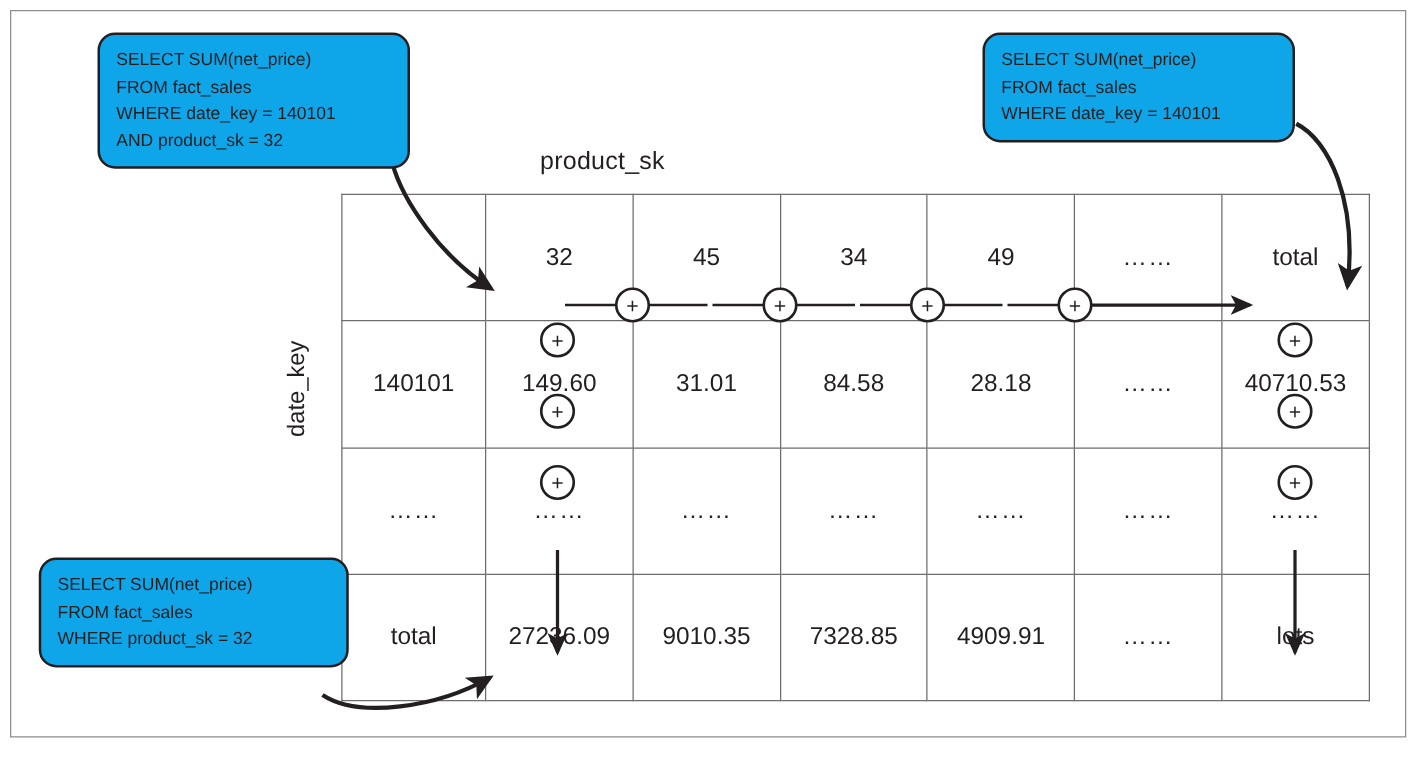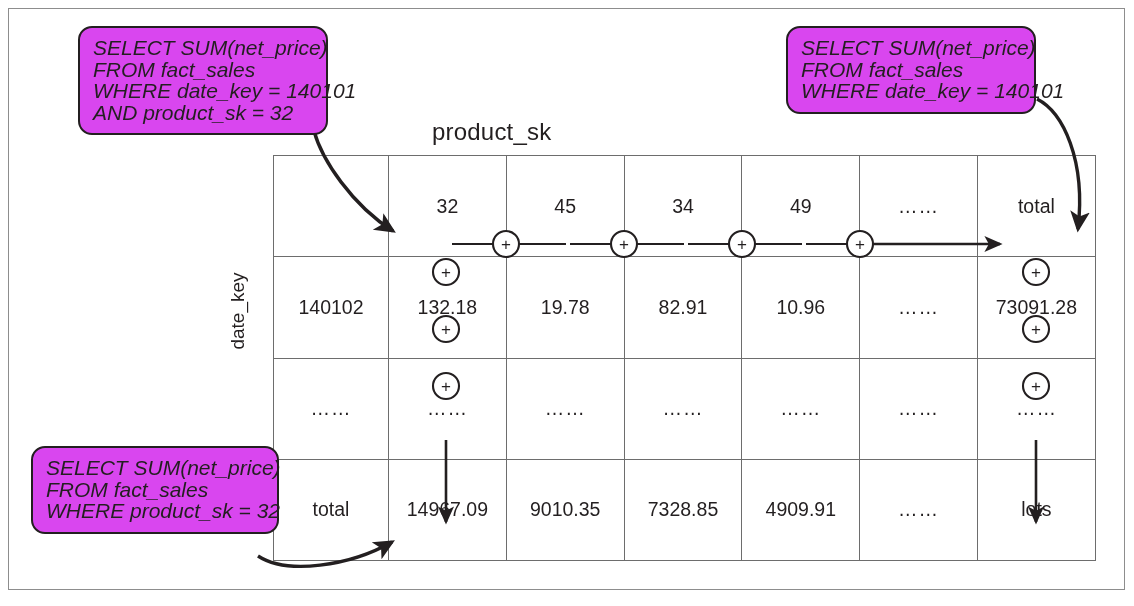--- a/index.html
+++ b/index.html
@@ -6,29 +6,29 @@
   body{width:1134px;height:606px;position:relative;
        font-family:"Liberation Sans","DejaVu Sans",sans-serif;color:#231f20;
        overflow:hidden;}
 
   
   #figure-frame{position:absolute;left:8px;top:8px;width:1117px;height:582px;
        border:1px solid #8d8d8d;box-sizing:border-box;background:#fff;}
 
   
   .callout{position:absolute;border:2px solid #231f20;border-radius:14px;
-       background:#d946ef;box-sizing:border-box;padding:9px 13px 10px 13px;
-       font-size:21px;line-height:21.5px;white-space:pre;z-index:6;font-style:italic;}
+       background:#0ea5e9;box-sizing:border-box;padding:9px 13px 10px 13px;
+       font-size:14px;line-height:21.5px;white-space:pre;z-index:6;}
 
   #callout-topleft{left:78px;top:26px;width:250px;}
   #callout-topright{left:786px;top:26px;width:250px;}
   #callout-bottomleft{left:31px;top:446px;width:248px;}
 
   
-  #label-product-sk{position:absolute;left:432px;top:118px;font-size:24px;
+  #label-product-sk{position:absolute;left:432px;top:118px;font-size:20px;
        letter-spacing:.2px;}
   #label-date-key{position:absolute;left:178px;top:300px;width:120px;
        font-size:19px;text-align:center;
        transform:rotate(-90deg);transform-origin:center center;}
 
   
   #matrix{position:absolute;left:273px;top:155px;width:822px;height:406px;
        z-index:3;}
   #matrix table{border-collapse:collapse;width:100%;height:100%;
        table-layout:fixed;}
@@ -85,40 +85,40 @@
         <tr>
           <td class="corner"></td>
           <td class="colhead">32</td>
           <td class="colhead">45</td>
           <td class="colhead">34</td>
           <td class="colhead">49</td>
           <td class="colhead dots">……</td>
           <td class="colhead">total</td>
         </tr>
         <tr>
-          <td class="rowhead">140102</td>
-          <td>132.18</td>
-          <td>19.78</td>
-          <td>82.91</td>
-          <td>10.96</td>
+          <td class="rowhead">140101</td>
+          <td>149.60</td>
+          <td>31.01</td>
+          <td>84.58</td>
+          <td>28.18</td>
           <td class="dots">……</td>
-          <td>73091.28</td>
+          <td>40710.53</td>
         </tr>
         <tr>
           <td class="rowhead dots">……</td>
           <td class="dots">……</td>
           <td class="dots">……</td>
           <td class="dots">……</td>
           <td class="dots">……</td>
           <td class="dots">……</td>
           <td class="dots">……</td>
         </tr>
         <tr>
           <td class="rowhead">total</td>
-          <td>14967.09</td>
+          <td>27236.09</td>
           <td>9010.35</td>
           <td>7328.85</td>
           <td>4909.91</td>
           <td class="dots">……</td>
           <td>lots</td>
         </tr>
       </tbody>
   </table>
 </div>
 

